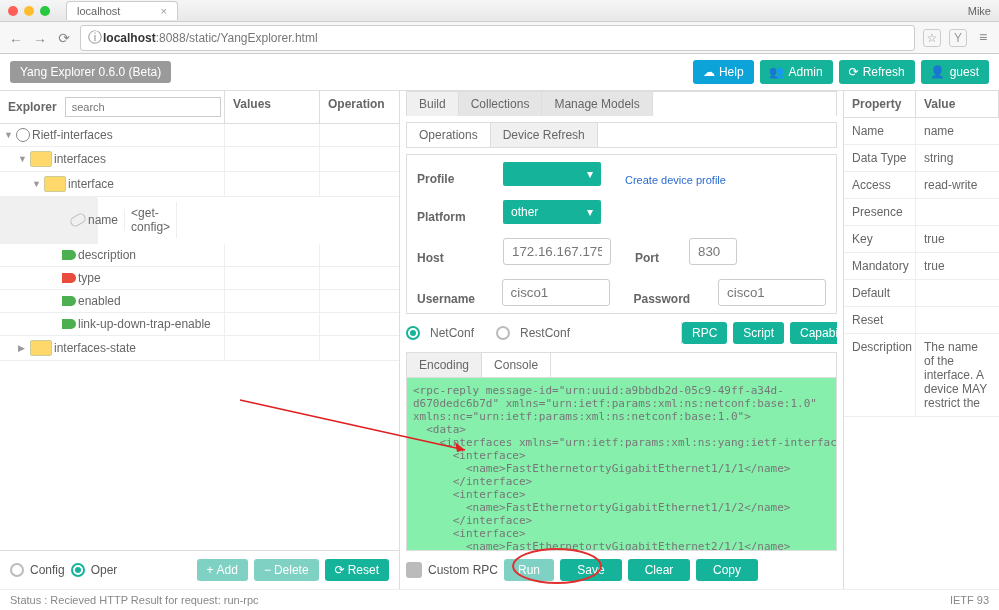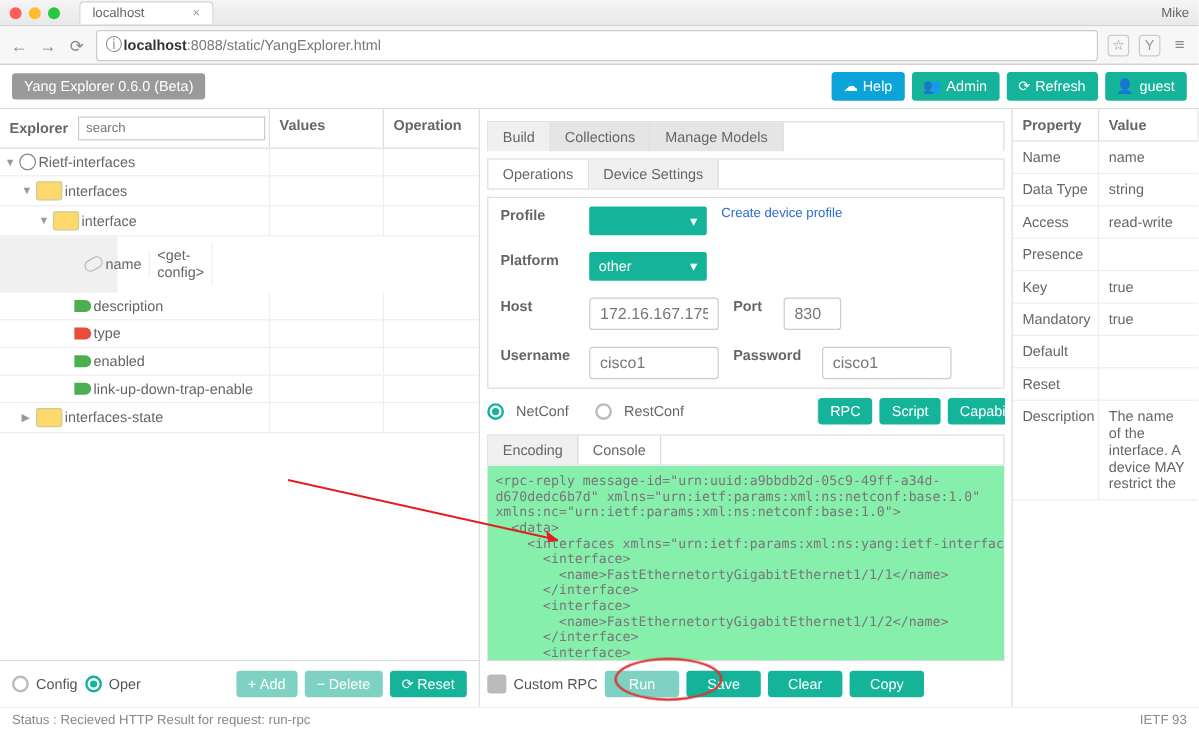--- a/index.html
+++ b/index.html
@@ -42,28 +42,28 @@
 .key{width:16px;height:10px;transform:rotate(-30deg);border:1px solid #bbb;border-radius:5px}
 .tri{color:#999;font-size:9px;width:10px}
 .globe{display:inline-block;width:14px;height:14px;border:1px solid #888;border-radius:50%}
 .lfoot{display:flex;align-items:center;padding:8px 10px;border-top:1px solid #ddd;gap:6px}
 .radio{width:14px;height:14px;border:2px solid #bbb;border-radius:50%}
 .radio.on{border-color:#15b39a;position:relative}
 .radio.on:after{content:"";position:absolute;inset:2px;background:#15b39a;border-radius:50%}
 .gbtn{background:#15b39a;color:#fff;padding:4px 10px;border-radius:3px;font-size:12px;display:inline-flex;align-items:center;gap:3px}
 .gbtn.soft{background:#7fd1c3}
 .center{flex:1;display:flex;flex-direction:column;padding:0 6px;overflow:hidden}
-.tabs{display:flex;border:1px solid #ddd;border-bottom:none;margin-top:10px}
+.tabs{display:flex;border:1px solid #ddd;border-bottom:none;margin-top:0}
 .tabs>div{padding:5px 12px;border-right:1px solid #ddd;font-size:12px;color:#666;cursor:pointer;background:#e5e5e5}
 .tabs>div.act{background:#f0f0f0}
 .subtabs{display:flex;border:1px solid #ddd;margin:6px 0}
 .subtabs>div{padding:5px 12px;border-right:1px solid #ddd;font-size:12px;color:#666;cursor:pointer}
 .subtabs>div.act{background:#f0f0f0}
 .pbox{border:1px solid #ddd;padding:0 10px}
-.frow{display:flex;align-items:flex-start;gap:12px;padding:7px 0}
+.frow{display:flex;align-items:flex-end;gap:24px;padding:7px 0}
 .lbl{width:62px;font-weight:bold;color:#666}
 .sel{background:#15b39a;color:#fff;padding:5px 8px;width:98px;display:flex;justify-content:space-between;align-items:center;border-radius:2px}
 .inp{border:1px solid #ccc;border-radius:3px;padding:5px 8px;color:#777;width:108px}
 .link{color:#2a6bd1;font-size:11px}
 .midbar{display:flex;align-items:center;padding:8px 0;gap:10px}
 .midbar .radio+span{margin-right:12px;color:#666}
 .midbar .right{margin-left:auto;display:flex;gap:6px}
 .tabs2{display:flex;border:1px solid #ddd}
 .tabs2>div{padding:5px 12px;border-right:1px solid #ddd;font-size:12px;color:#666}
 .tabs2>div.act{background:#f0f0f0}
@@ -251,21 +251,21 @@
     </div>
 
     <div class="center">
       <div class="tabs">
         <div class="act">Build</div>
         <div>Collections</div>
         <div>Manage Models</div>
       </div>
       <div class="subtabs">
         <div>Operations</div>
-        <div class="act">Device Settings</div>
+        <div class="act">Device Refresh</div>
       </div>
       <div class="pbox">
         <div class="frow">
           <span class="lbl">Profile</span>
           <div class="sel">
               <span></span>
               <span>▾</span>
             </div>
           <span class="link">Create device profile</span>
         </div>
@@ -315,21 +315,21 @@
       &lt;interface&gt;
         &lt;name&gt;FastEthernetortyGigabitEthernet1/1/2&lt;/name&gt;
       &lt;/interface&gt;
       &lt;interface&gt;
         &lt;name&gt;FastEthernetortyGigabitEthernet2/1/1&lt;/name&gt;
       &lt;/interface&gt;
       &lt;interface&gt;</div>
       <div class="cfoot">
         <span class="cb"></span>
         <span>Custom RPC</span>
-        <span class="gbtn soft" style="width:62px;justify-content:center">Run</span>
+        <span class="gbtn soft" style="width:50px;justify-content:center">Run</span>
         <span class="gbtn" style="width:62px;justify-content:center">Save</span>
         <span class="gbtn" style="width:62px;justify-content:center">Clear</span>
         <span class="gbtn" style="width:62px;justify-content:center">Copy</span>
         <div class="ell"></div>
       </div>
     </div>
 
     <div class="right">
       <div class="rhead">
         <div class="rh1">Property</div>

